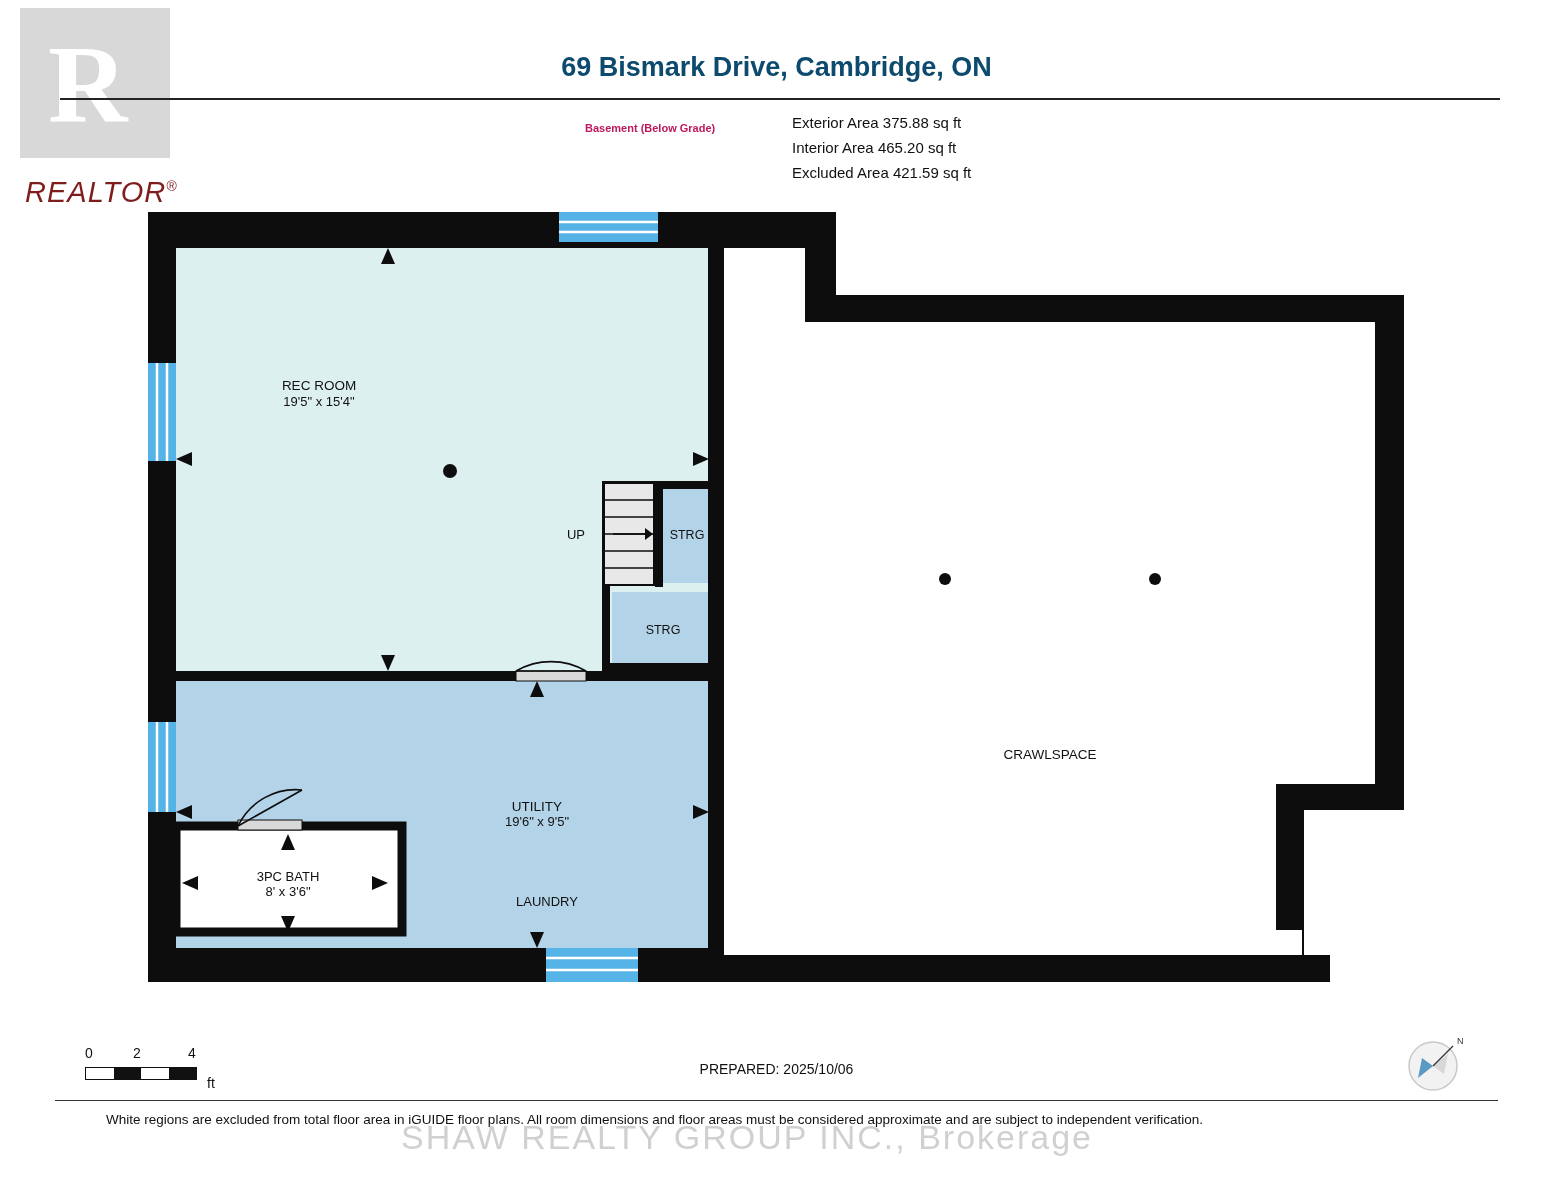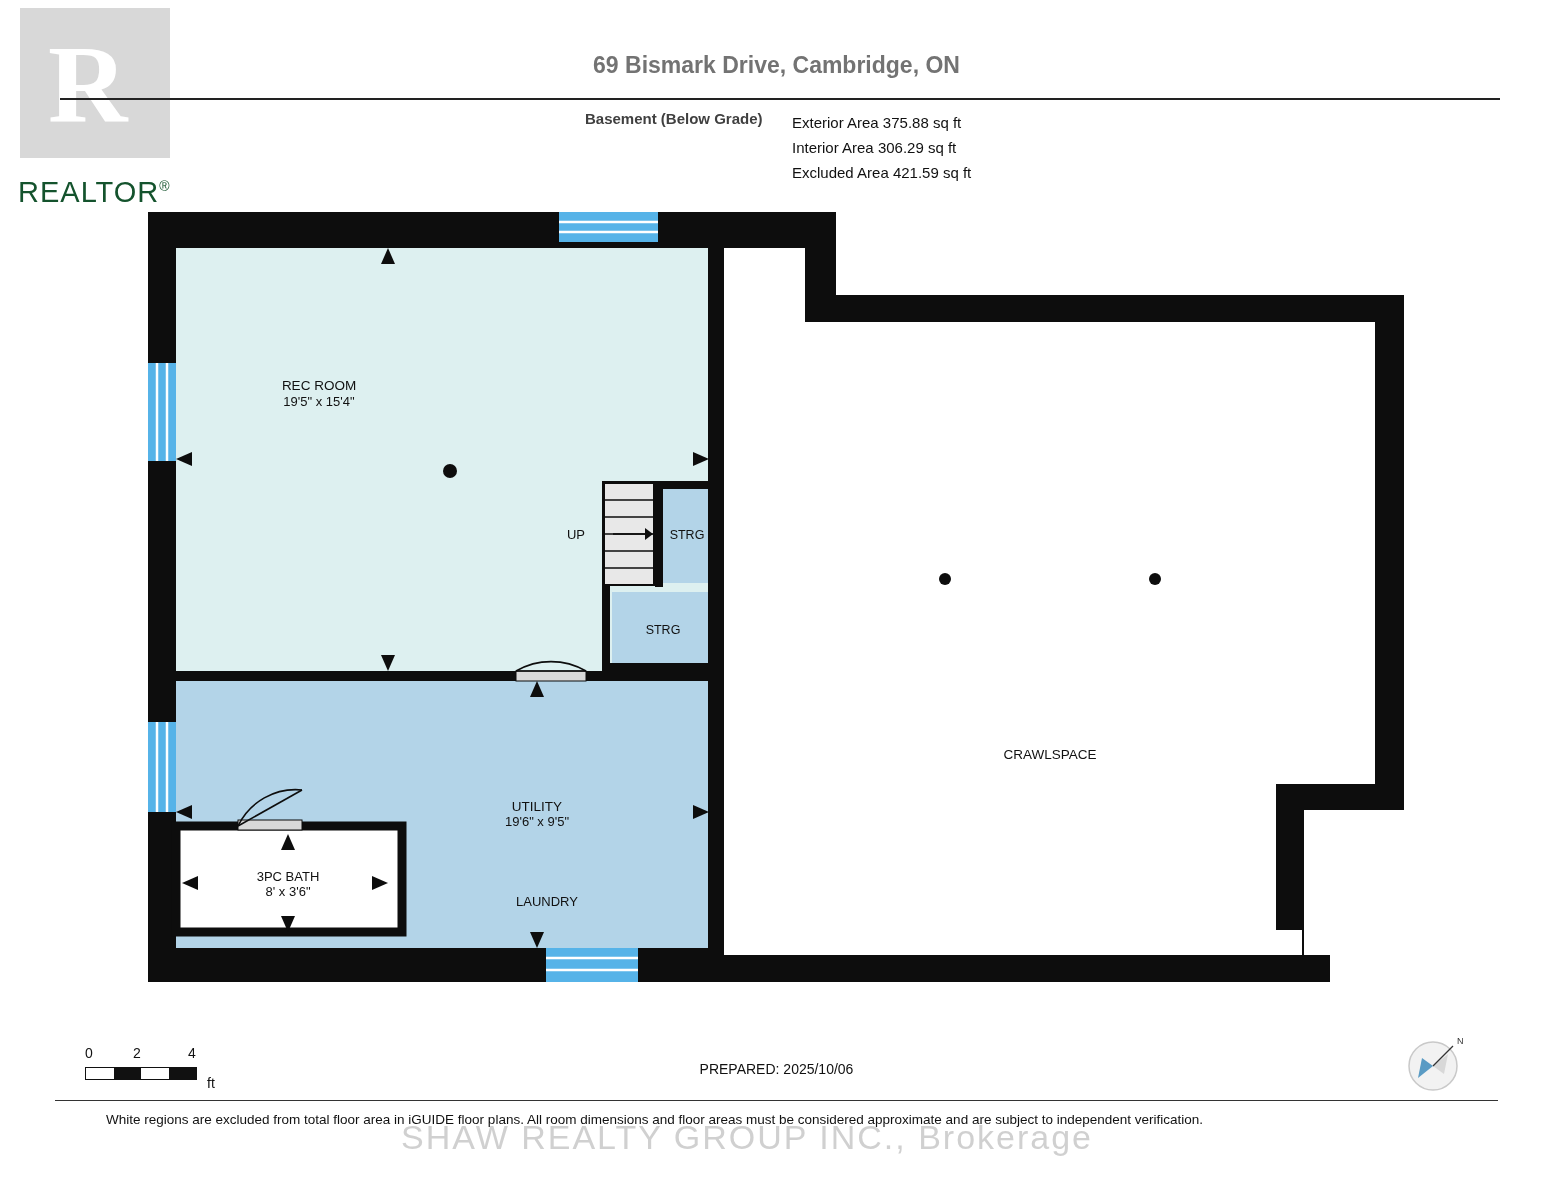--- a/index.html
+++ b/index.html
@@ -38,58 +38,59 @@
     left: 38px;
     top: 22px;
     font-size: 110px;
     font-weight: bold;
     color: #ffffff;
     line-height: 1;
     font-family: "Liberation Serif", serif;
   }
   .realtor-logo .word {
     position: absolute;
-    left: 8px;
+    left: 15px;
     top: 168px;
     font-size: 29px;
     letter-spacing: 1px;
-    color: #14532d;
+    color: #7f1d1d;
     font-weight: normal;
+    font-style: italic;
   }
   .realtor-logo .reg {
     font-size: 14px;
     vertical-align: super;
   }
 
   .title {
     position: absolute;
     left: 0;
     top: 52px;
     width: 1553px;
     text-align: center;
-    font-size: 23px;
+    font-size: 27px;
     font-weight: bold;
-    color: #737373;
+    color: #0c4a6e;
   }
   .title-rule {
     position: absolute;
     left: 60px;
     top: 98px;
     width: 1440px;
     height: 2px;
     background: #222;
   }
 
   .sub-label {
     position: absolute;
     left: 585px;
-    top: 110px;
-    font-size: 15px;
+    top: 122px;
+    font-size: 11px;
     font-weight: bold;
-    color: #404040;
+    color: #be185d;
   }
   .area-lines {
     position: absolute;
     left: 792px;
     top: 110px;
     font-size: 15px;
     color: #111;
     line-height: 25px;
   }
 
@@ -194,21 +195,21 @@
   <div class="mark"></div>
   <div class="r-letter">R</div>
   <div class="word"><span>REALTOR</span><span class="reg">®</span></div>
 </div>
 
 <div class="title">69 Bismark Drive, Cambridge, ON</div>
 <div class="title-rule"></div>
 <div class="sub-label">Basement (Below Grade)</div>
 <div class="area-lines">
   <div>Exterior Area 375.88 sq ft</div>
-  <div>Interior Area 306.29 sq ft</div>
+  <div>Interior Area 465.20 sq ft</div>
   <div>Excluded Area 421.59 sq ft</div>
 </div>
 
 <svg id="plan" viewBox="0 0 1553 1200">
 
   <g>
     <path d="M148,212 L836,212 L836,295 L1404,295 L1404,810 L1304,810 L1304,955 L1330,955 L1330,982 L148,982 Z" fill="#0d0d0d"></path>
   </g>
 
   <rect x="176" y="248" width="538" height="430" fill="#ddf0f0"></rect>

